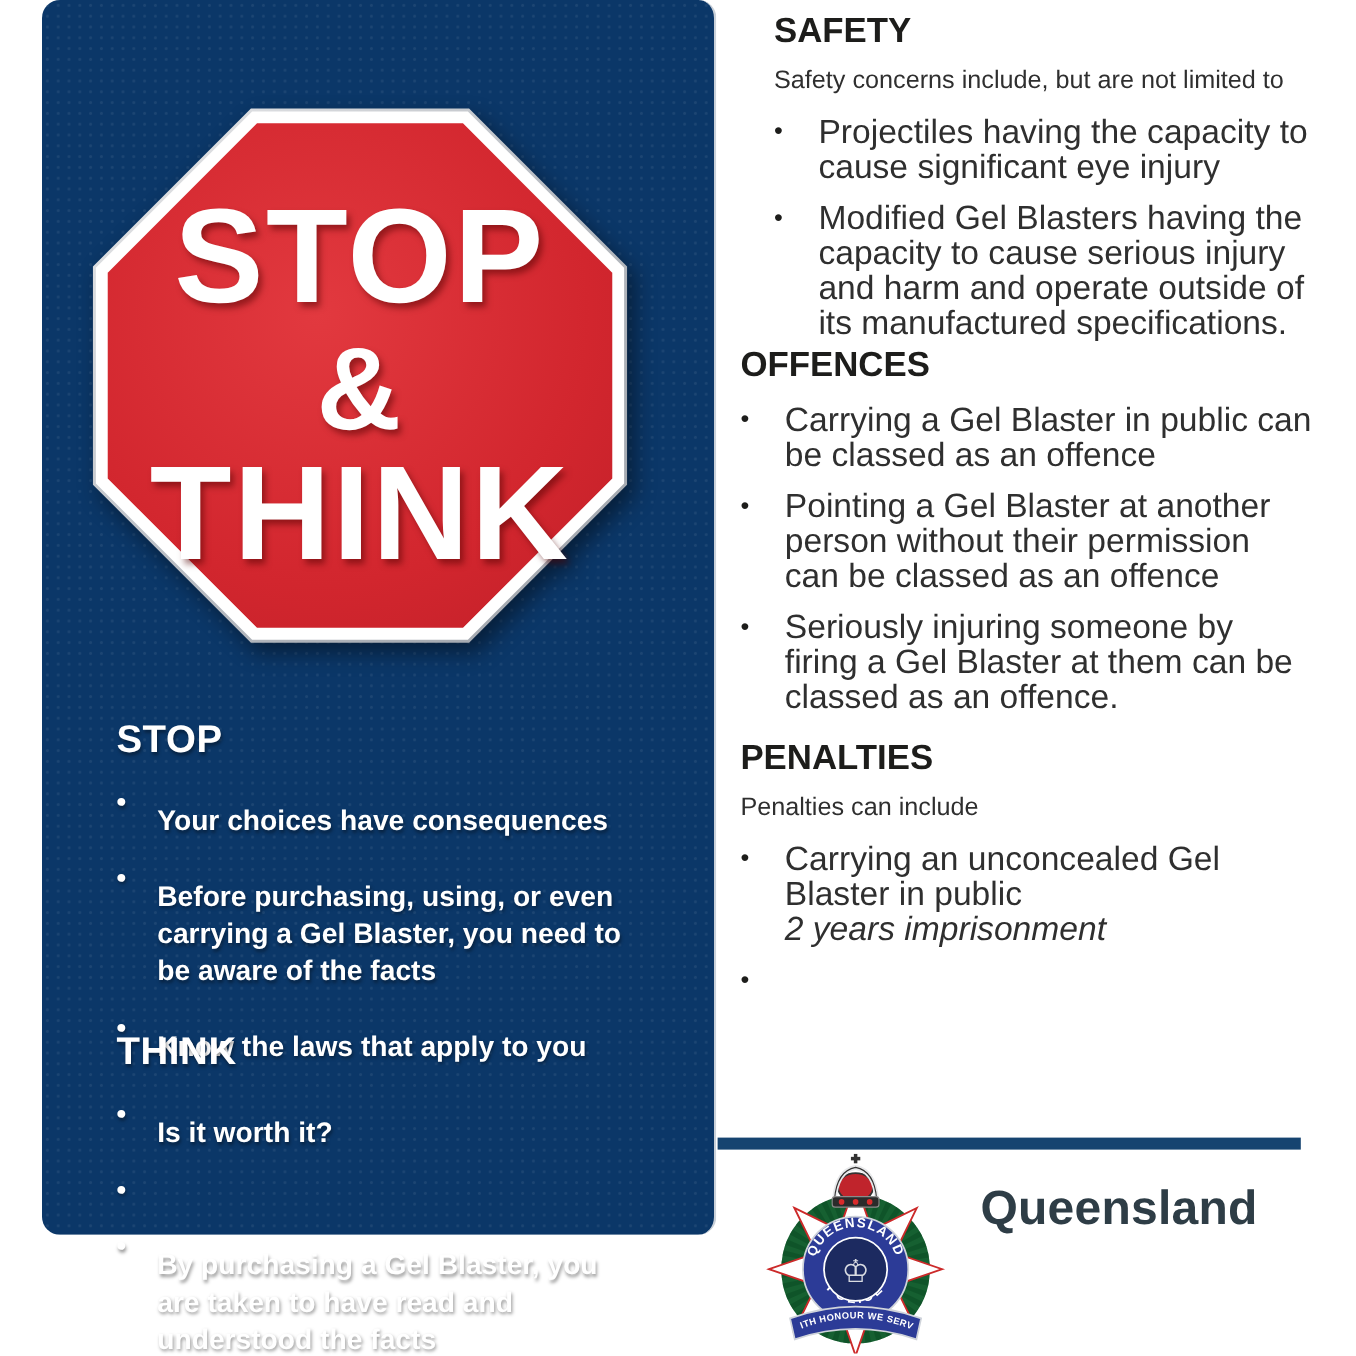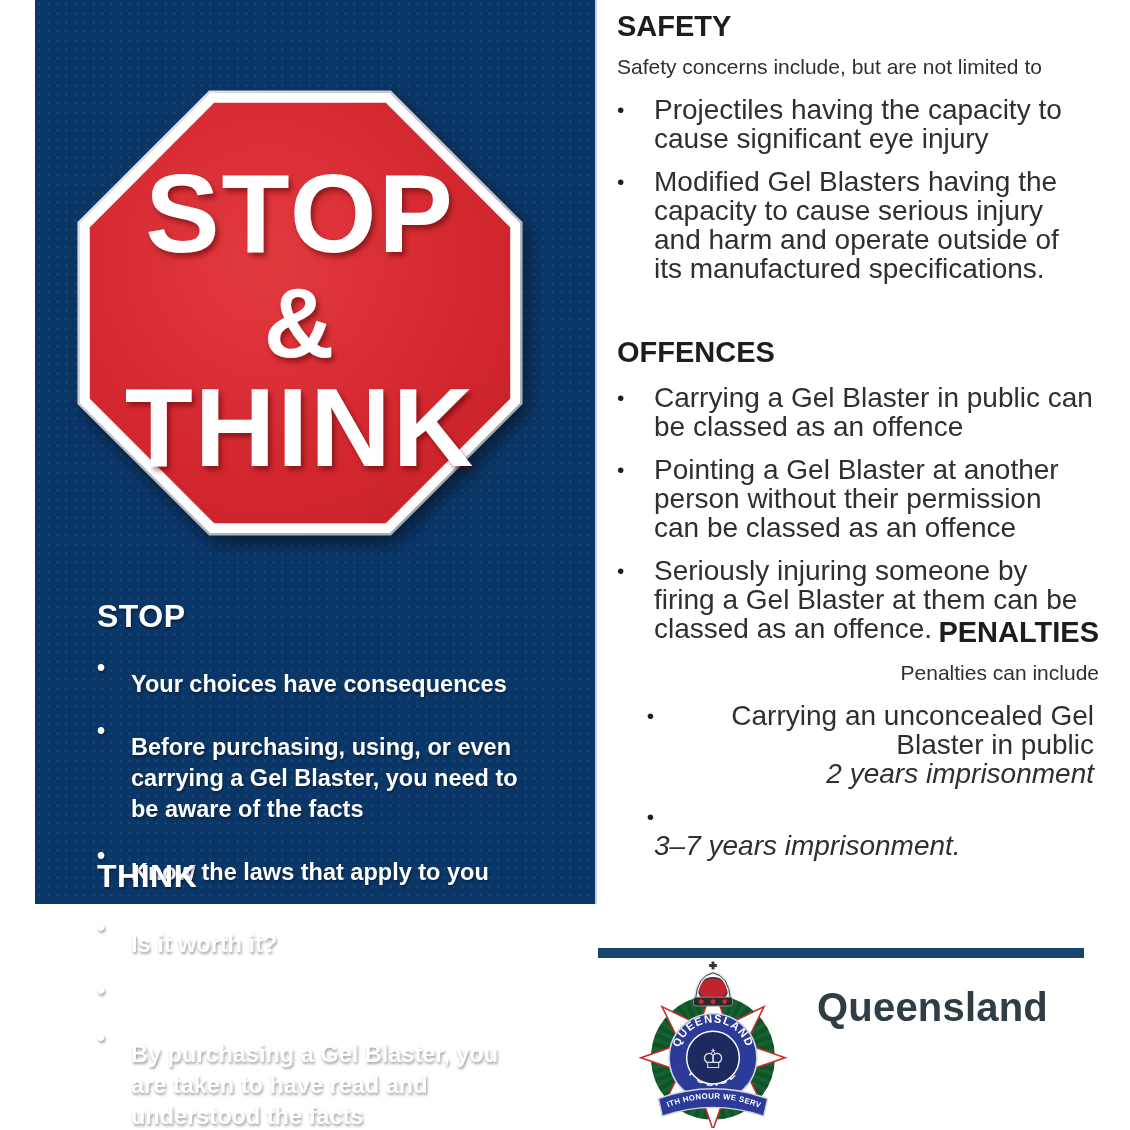--- a/index.html
+++ b/index.html
@@ -2,48 +2,49 @@
 <html><head>
 <meta charset="utf-8">
 <style>
   html,body{margin:0;padding:0;}
   body{
     width:1130px;height:1130px;position:relative;background:#ffffff;
     font-family:"Liberation Sans",sans-serif;overflow:hidden;
   }
   
   .navy-panel{
-    position:absolute;left:35px;top:0;width:560px;height:904px;
+    position:absolute;left:35px;top:0;width:560px;height:1029px;
     background-color:#0b3768;
     background-image:radial-gradient(rgba(255,255,255,0.07) 1px, transparent 1.4px);
     background-size:9px 9px;
     border-right:2px solid #c9d0d8;
+    border-radius:15px;
   }
   .sign-wrap{position:absolute;left:38px;top:86px;width:454px;height:454px;}
   .sign-wrap svg{filter:drop-shadow(6px 8px 9px rgba(0,0,0,0.45));}
   .sign-text{
     font-family:"Liberation Sans",sans-serif;font-weight:bold;fill:#ffffff;
     letter-spacing:2px;
   }
   .panel-section{position:absolute;left:62px;width:460px;color:#ffffff;}
   .panel-section.stop{top:598px;}
   .panel-section.think{top:858px;}
   .panel-heading{
     font-size:32px;font-weight:bold;margin:0 0 18px 0;letter-spacing:0.5px;
     text-shadow:1px 2px 3px rgba(0,0,0,0.4);
   }
   .wbul{display:flex;margin-bottom:16px;text-shadow:1px 2px 3px rgba(0,0,0,0.4);}
   .wbul .dot{width:34px;flex:0 0 34px;font-size:23px;font-weight:bold;line-height:31px;}
   .wbul .txt{font-size:23.5px;font-weight:bold;line-height:31px;max-width:400px;margin-top:16px;}
   
   .right-col{position:absolute;left:595px;top:0;width:535px;height:1130px;}
   .sec{position:absolute;left:22px;width:482px;color:#2f2f2f;}
-  .sec.safety{top:10px;}
-  .sec.offences{top:288px;margin-top:48px;}
-  .sec.penalties{top:616px;text-align:right;}
+  .sec.safety{top:10px;margin-left:28px;}
+  .sec.offences{top:288px;}
+  .sec.penalties{top:616px;}
   .sec-heading{
     font-size:29px;font-weight:bold;color:#1d1d1b;margin:0 0 9px 0;letter-spacing:0px;
   }
   .intro{font-size:21px;line-height:29px;margin:0 0 6px 0;}
   .kbul{display:flex;margin-top:14px;}
   .kbul .dot{width:37px;flex:0 0 37px;font-size:21px;line-height:29px;color:#1d1d1b;}
   .kbul .txt{font-size:28px;line-height:29px;max-width:440px;}
   .kbul .note{font-style:italic;}
   
   .divider{position:absolute;left:3px;top:948px;width:486px;height:10px;background:#164470;}
@@ -151,21 +152,20 @@
     <p class="intro">Penalties can include</p>
     <div class="kbul">
       <span class="dot">•</span>
       <span class="txt"><span>Carrying an unconcealed Gel Blaster in public</span><br>
         <span class="note">2 years imprisonment</span>
       </span>
     </div>
     <div class="kbul">
       <span class="dot">•</span>
       <span class="txt"><br>
-        <span class="note">3–7 years imprisonment.</span>
       </span>
     </div>
   </div>
 
   <div class="divider"></div>
 
   <div class="footer">
     <div class="badge-wrap">
       <svg width="156" height="168" viewBox="0 0 160 172">
         <defs>

